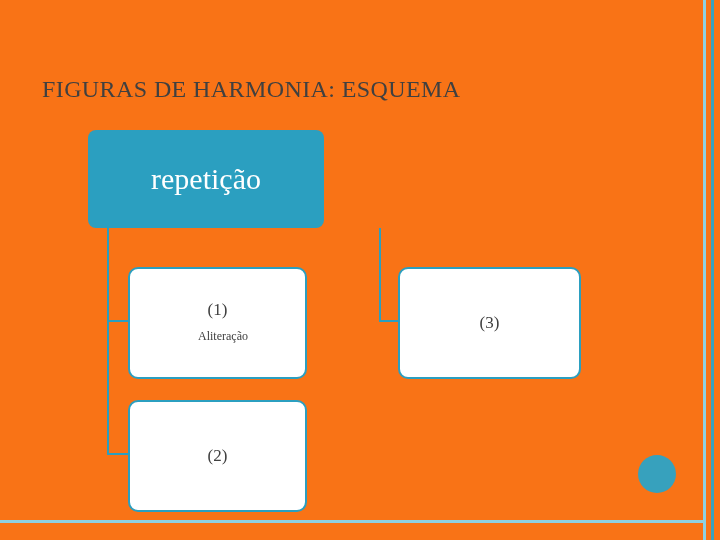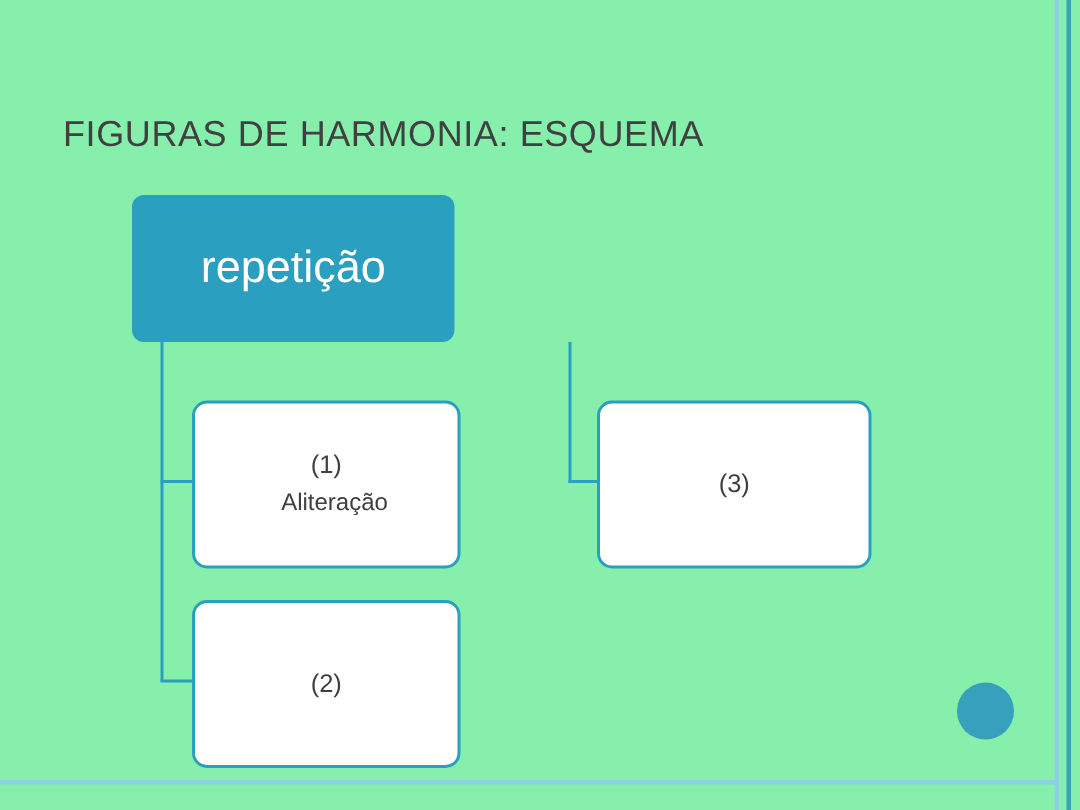--- a/index.html
+++ b/index.html
@@ -10,21 +10,22 @@
     width: 720px;
     height: 540px;
     background: #ffffff;
     font-family: "Liberation Sans", sans-serif;
     overflow: hidden;
   }
   .slide {
     position: relative;
     width: 720px;
     height: 540px;
-    background: #86efac;
+    background: #f97316;
+    font-family: Liberation Serif, serif;
   }
   
   .right-rule-outer {
     position: absolute;
     top: 0;
     left: 703px;
     width: 3px;
     height: 540px;
     background: #8fd0e0;
   }
@@ -71,21 +72,21 @@
     border-radius: 8px;
     color: #ffffff;
     display: flex;
     align-items: center;
     justify-content: center;
     font-size: 30px;
   }
   #box-repeticao {
     left: 88px;
     top: 130px;
-    width: 215px;
+    width: 236px;
     height: 98px;
   }
   #box-imitacao {
     left: 362px;
     top: 130px;
     width: 215px;
     height: 98px;
   }
   
   .box-outline {
@@ -115,21 +116,21 @@
     left: 398px;
     top: 267px;
     width: 179px;
     height: 108px;
   }
   .box-num {
     font-size: 17px;
     line-height: 26px;
   }
   .box-name {
-    font-size: 16px;
+    font-size: 12px;
     line-height: 26px;
     margin-left: 11px;
   }
   
   .conn-v {
     position: absolute;
     width: 2px;
     background: #2b9fc0;
   }
   .conn-h {

